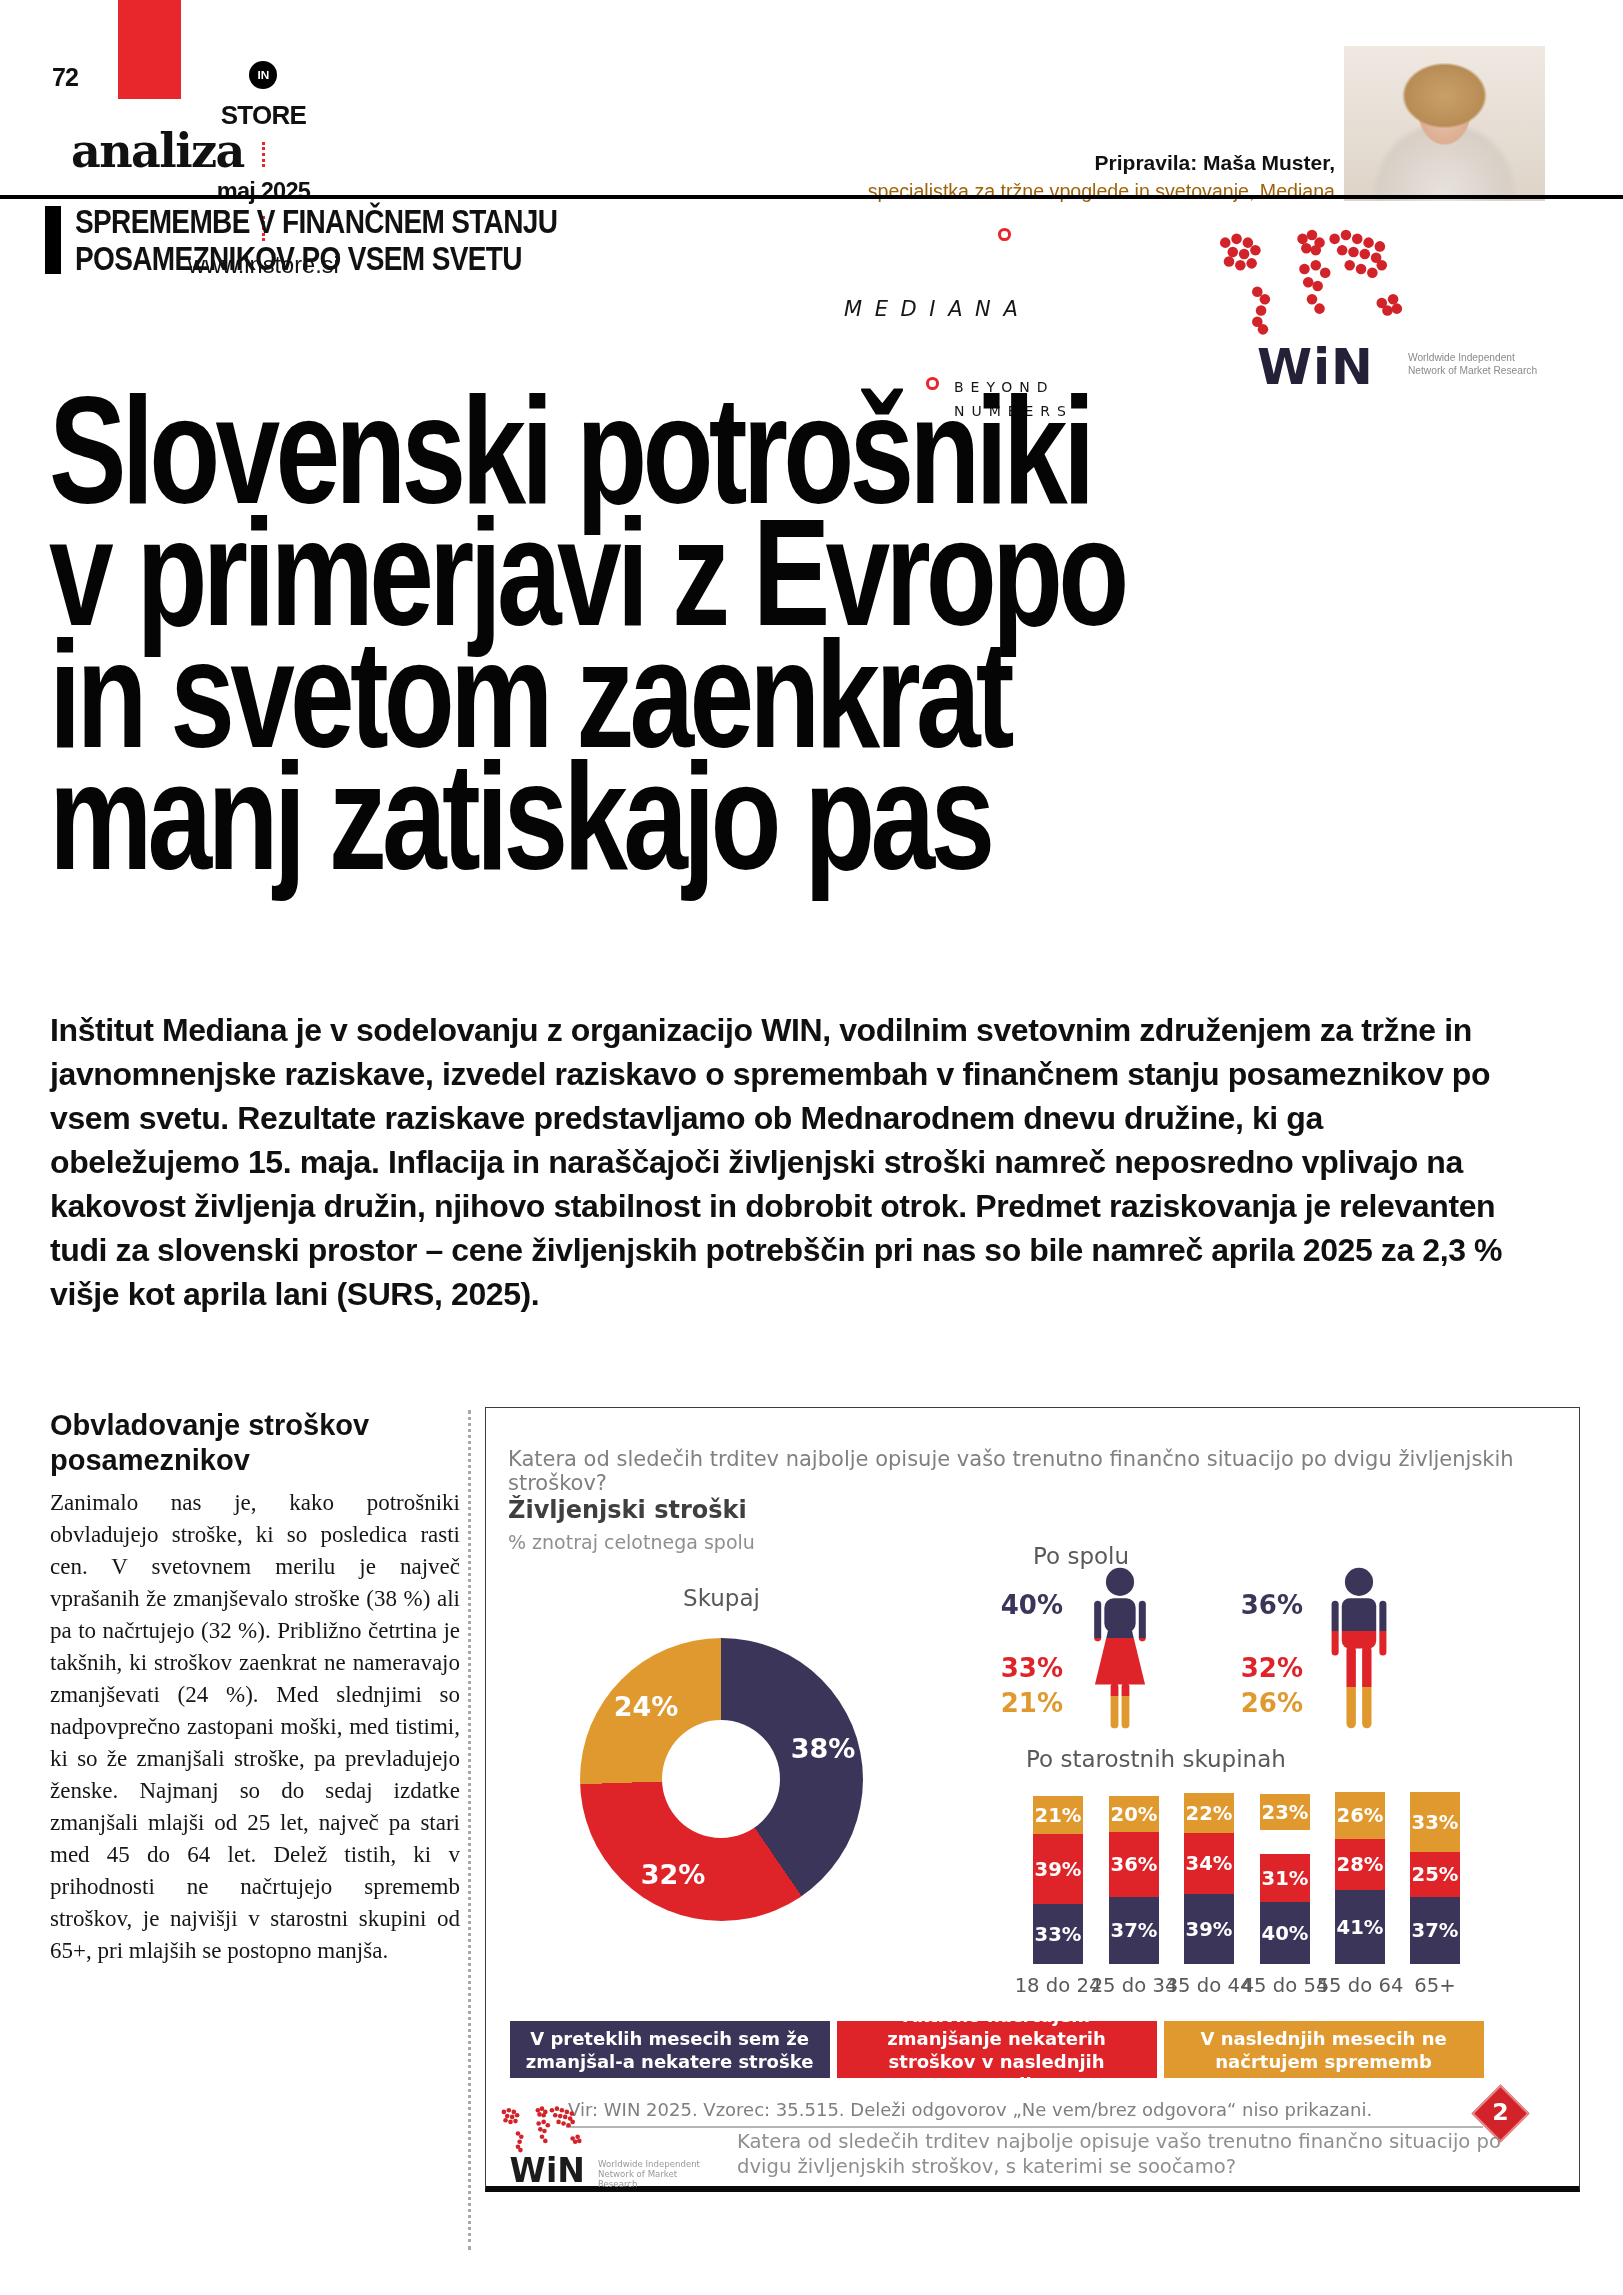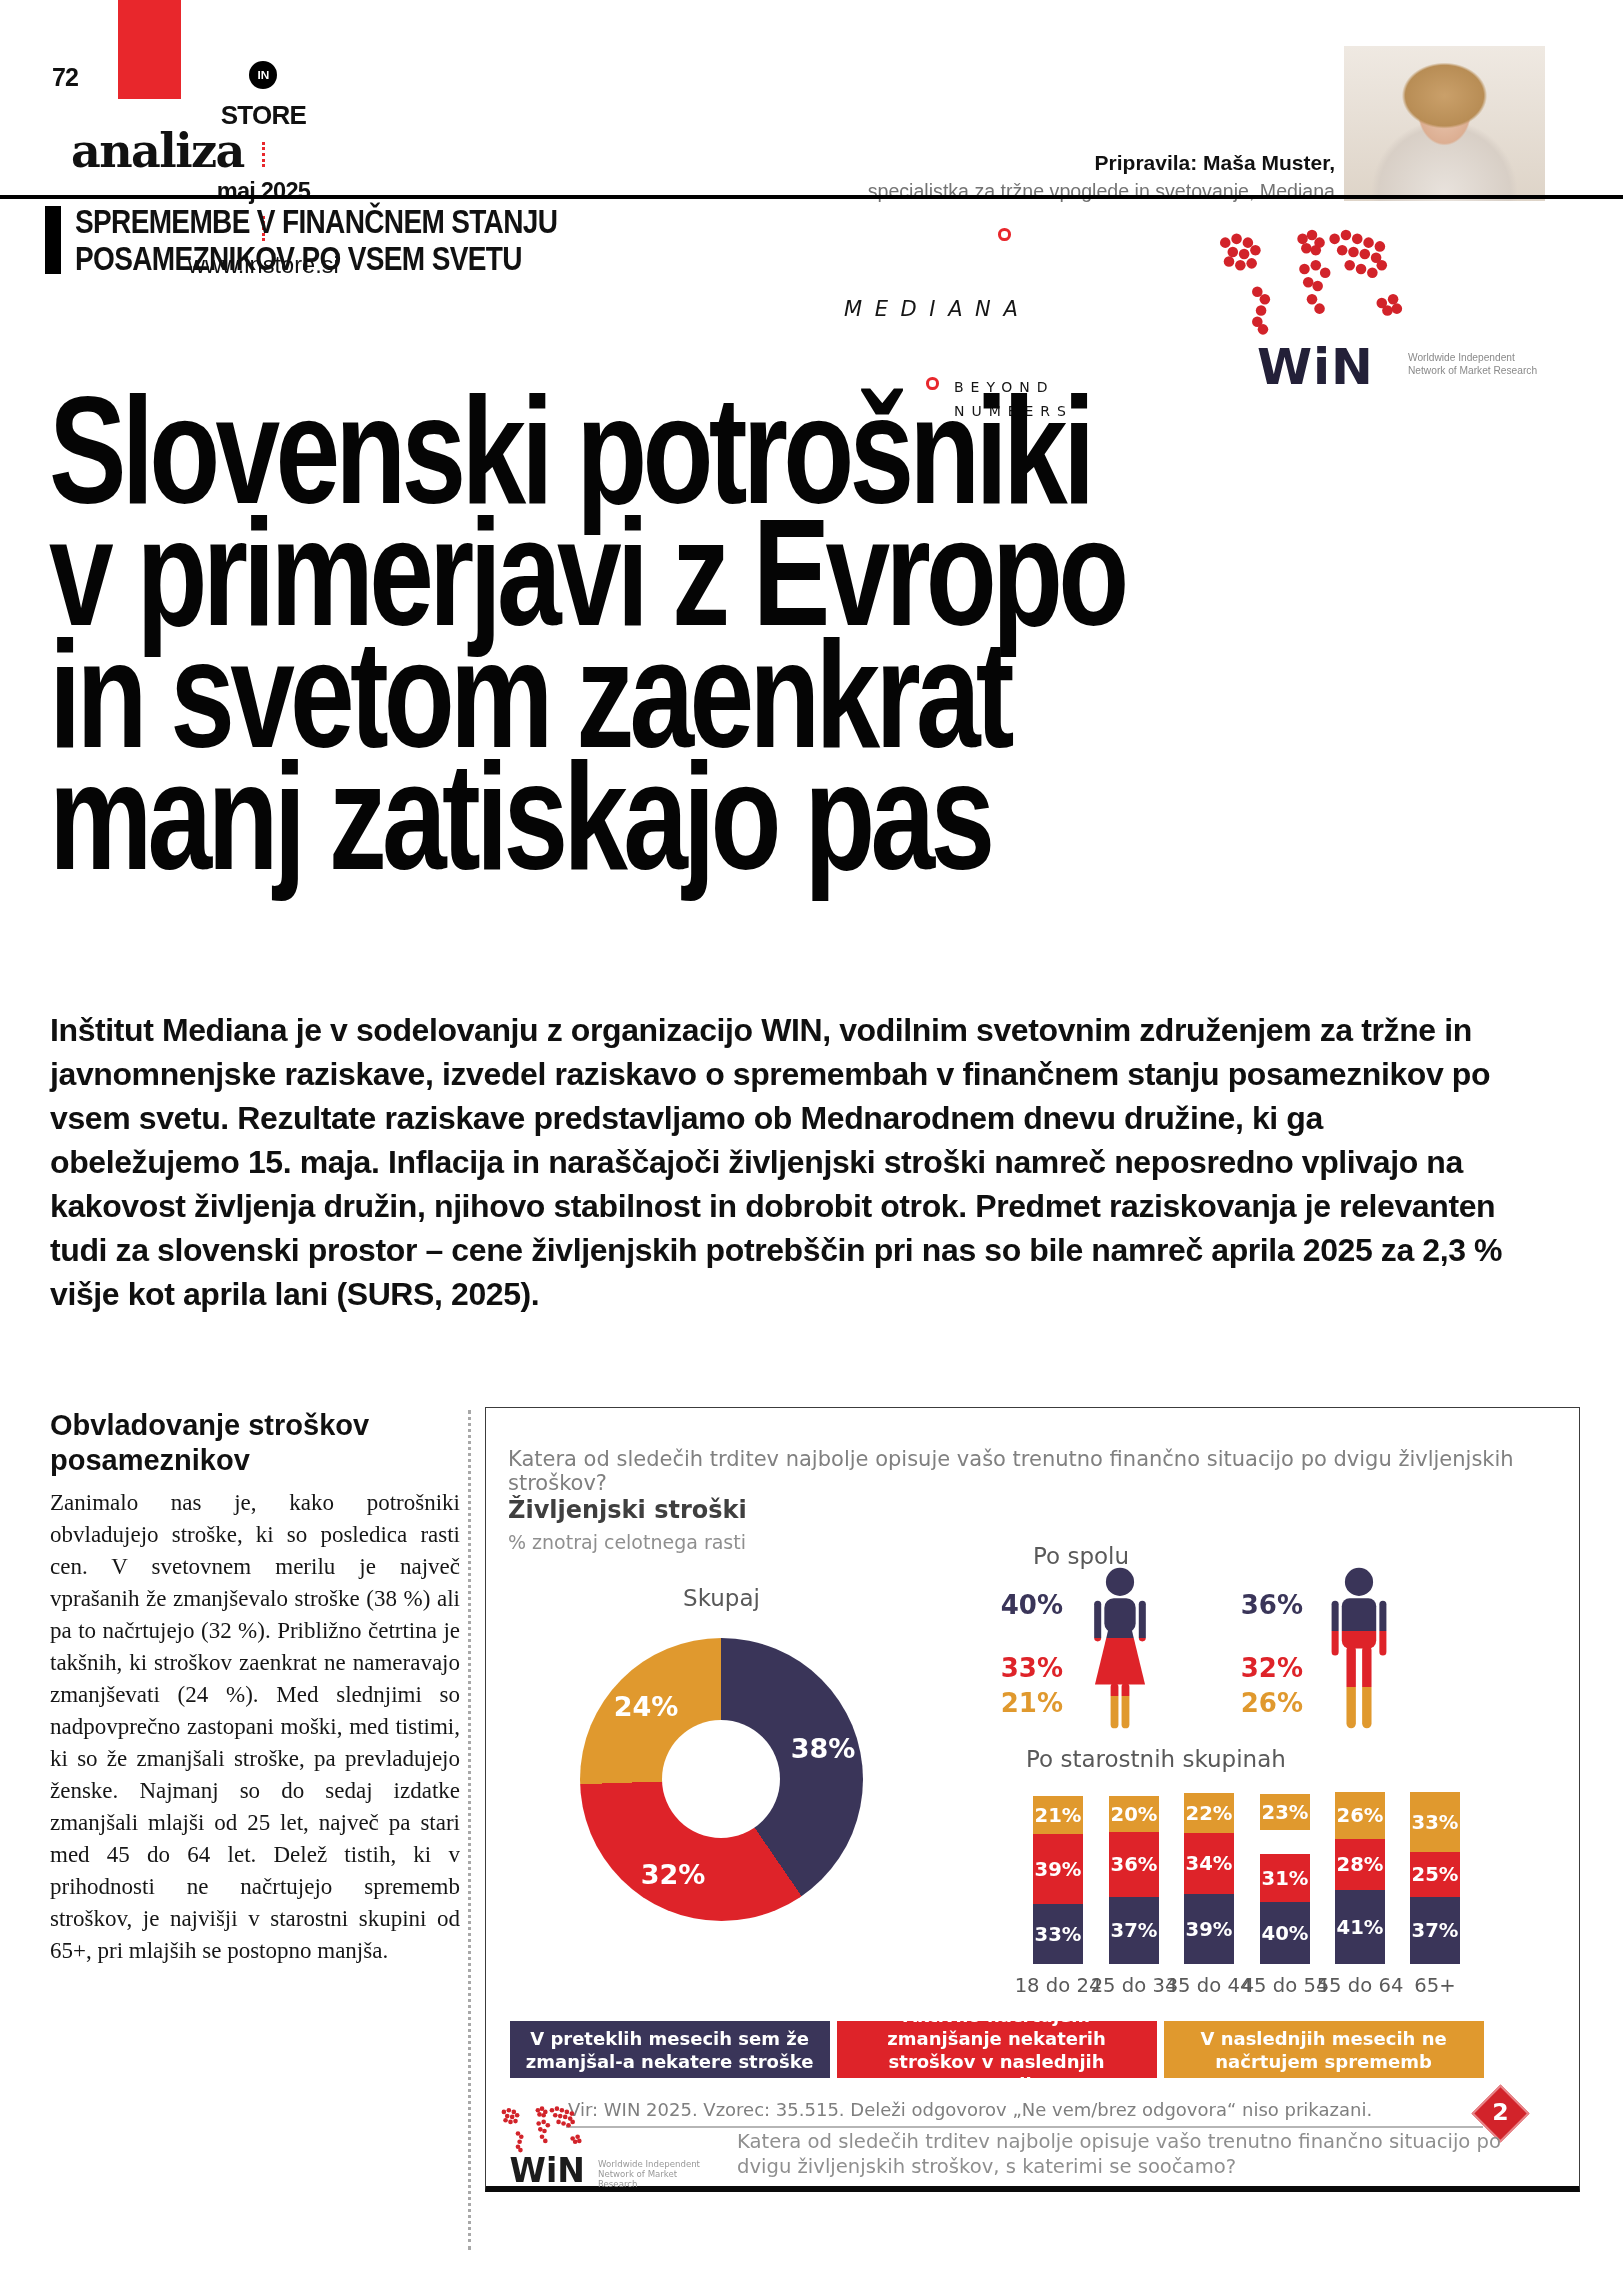--- a/index.html
+++ b/index.html
@@ -18,21 +18,21 @@
   .in-circle{width:28px;height:28px;border-radius:50%;background:#000;color:#fff;display:flex;
              align-items:center;justify-content:center;font-size:11.8px;font-weight:900;}
   .store{font-size:26px;font-weight:900;letter-spacing:-0.8px;}
   .dotsep{width:0;height:25px;border-left:3.1px dotted var(--brand);}
   .issue{font-size:23.6px;font-weight:900;letter-spacing:-0.8px;}
   .site{font-size:23.6px;font-weight:400;letter-spacing:0;}
   .section{position:absolute;left:71px;top:124px;font-family:"DejaVu Serif",serif;
            font-size:46px;font-weight:700;letter-spacing:-1.6px;}
   .byline{position:absolute;right:288px;top:151px;text-align:right;}
   .byline b{font-size:21px;font-weight:800;display:block;}
-  .byline span{font-size:19.6px;color:#737373;display:block;margin-top:4.7px;}
+  .byline span{font-size:19.6px;color:#a16207;display:block;margin-top:4.7px;}
   .photo{position:absolute;left:1344px;top:46px;width:201px;height:155px;
          background:
            radial-gradient(71px 55px at 50% 32%, #caa06a 0%, #b88d55 55%, transparent 60%),
            radial-gradient(36px 46px at 50% 42%, #e9c6ae 0%, #dcae92 70%, transparent 75%),
            radial-gradient(94px 94px at 50% 95%, #e8e2dc 0%, #d8cfc6 70%, transparent 78%),
            linear-gradient(#efe9e2,#ded4c8);}
   .header-rule{position:absolute;left:0;top:195px;width:1623px;height:3.9px;background:#000;}
 
   
   .kicker-bar{position:absolute;left:45px;top:206px;width:15.7px;height:68px;background:#000;}
@@ -227,21 +227,21 @@
 
   <p class="intro">Inštitut Mediana je v sodelovanju z organizacijo WIN, vodilnim svetovnim združenjem za tržne in javnomnenjske raziskave, izvedel raziskavo o spremembah v finančnem stanju posameznikov po vsem svetu. Rezultate raziskave predstavljamo ob Mednarodnem dnevu družine, ki ga obeležujemo 15. maja. Inflacija in naraščajoči življenjski stroški namreč neposredno vplivajo na kakovost življenja družin, njihovo stabilnost in dobrobit otrok. Predmet raziskovanja je relevanten tudi za slovenski prostor – cene življenjskih potrebščin pri nas so bile namreč aprila 2025 za 2,3 % višje kot aprila lani (SURS, 2025).</p>
 
   <h2 class="col-head">Obvladovanje stroškov posameznikov</h2>
   <p class="col-body">Zanimalo nas je, kako potrošniki obvladujejo stroške, ki so posledica rasti cen. V svetovnem merilu je največ vprašanih že zmanjševalo stroške (38 %) ali pa to načrtujejo (32 %). Približno četrtina je takšnih, ki stroškov zaenkrat ne nameravajo zmanjševati (24 %). Med slednjimi so nadpovprečno zastopani moški, med tistimi, ki so že zmanjšali stroške, pa prevladujejo ženske. Najmanj so do sedaj izdatke zmanjšali mlajši od 25 let, največ pa stari med 45 do 64 let. Delež tistih, ki v prihodnosti ne načrtujejo sprememb stroškov, je najvišji v starostni skupini od 65+, pri mlajših se postopno manjša.</p>
   <div class="col-divider"></div>
 
   <div class="panel">
     <div class="q-title">Katera od sledečih trditev najbolje opisuje vašo trenutno finančno situacijo po dvigu življenjskih stroškov?</div>
     <div class="subtitle">Življenjski stroški</div>
-    <div class="subnote">% znotraj celotnega rasti</div>
+    <div class="subnote">% znotraj celotnega spolu</div>
     <div class="skupaj">Skupaj</div>
 
     <div class="donut" id="donut" style="background: conic-gradient(rgb(58, 53, 89) 0deg, rgb(58, 53, 89) 145.532deg, rgb(222, 35, 41) 145.532deg, rgb(222, 35, 41) 268.085deg, rgb(224, 153, 46) 268.085deg, rgb(224, 153, 46) 360deg);">
       <span class="dlabel dl0" id="dl0">38%</span>
       <span class="dlabel dl1" id="dl1">32%</span>
       <span class="dlabel dl2" id="dl2">24%</span>
       <div class="donut-hole"></div>
     </div>
 
     <div class="po-spolu">Po spolu</div>

